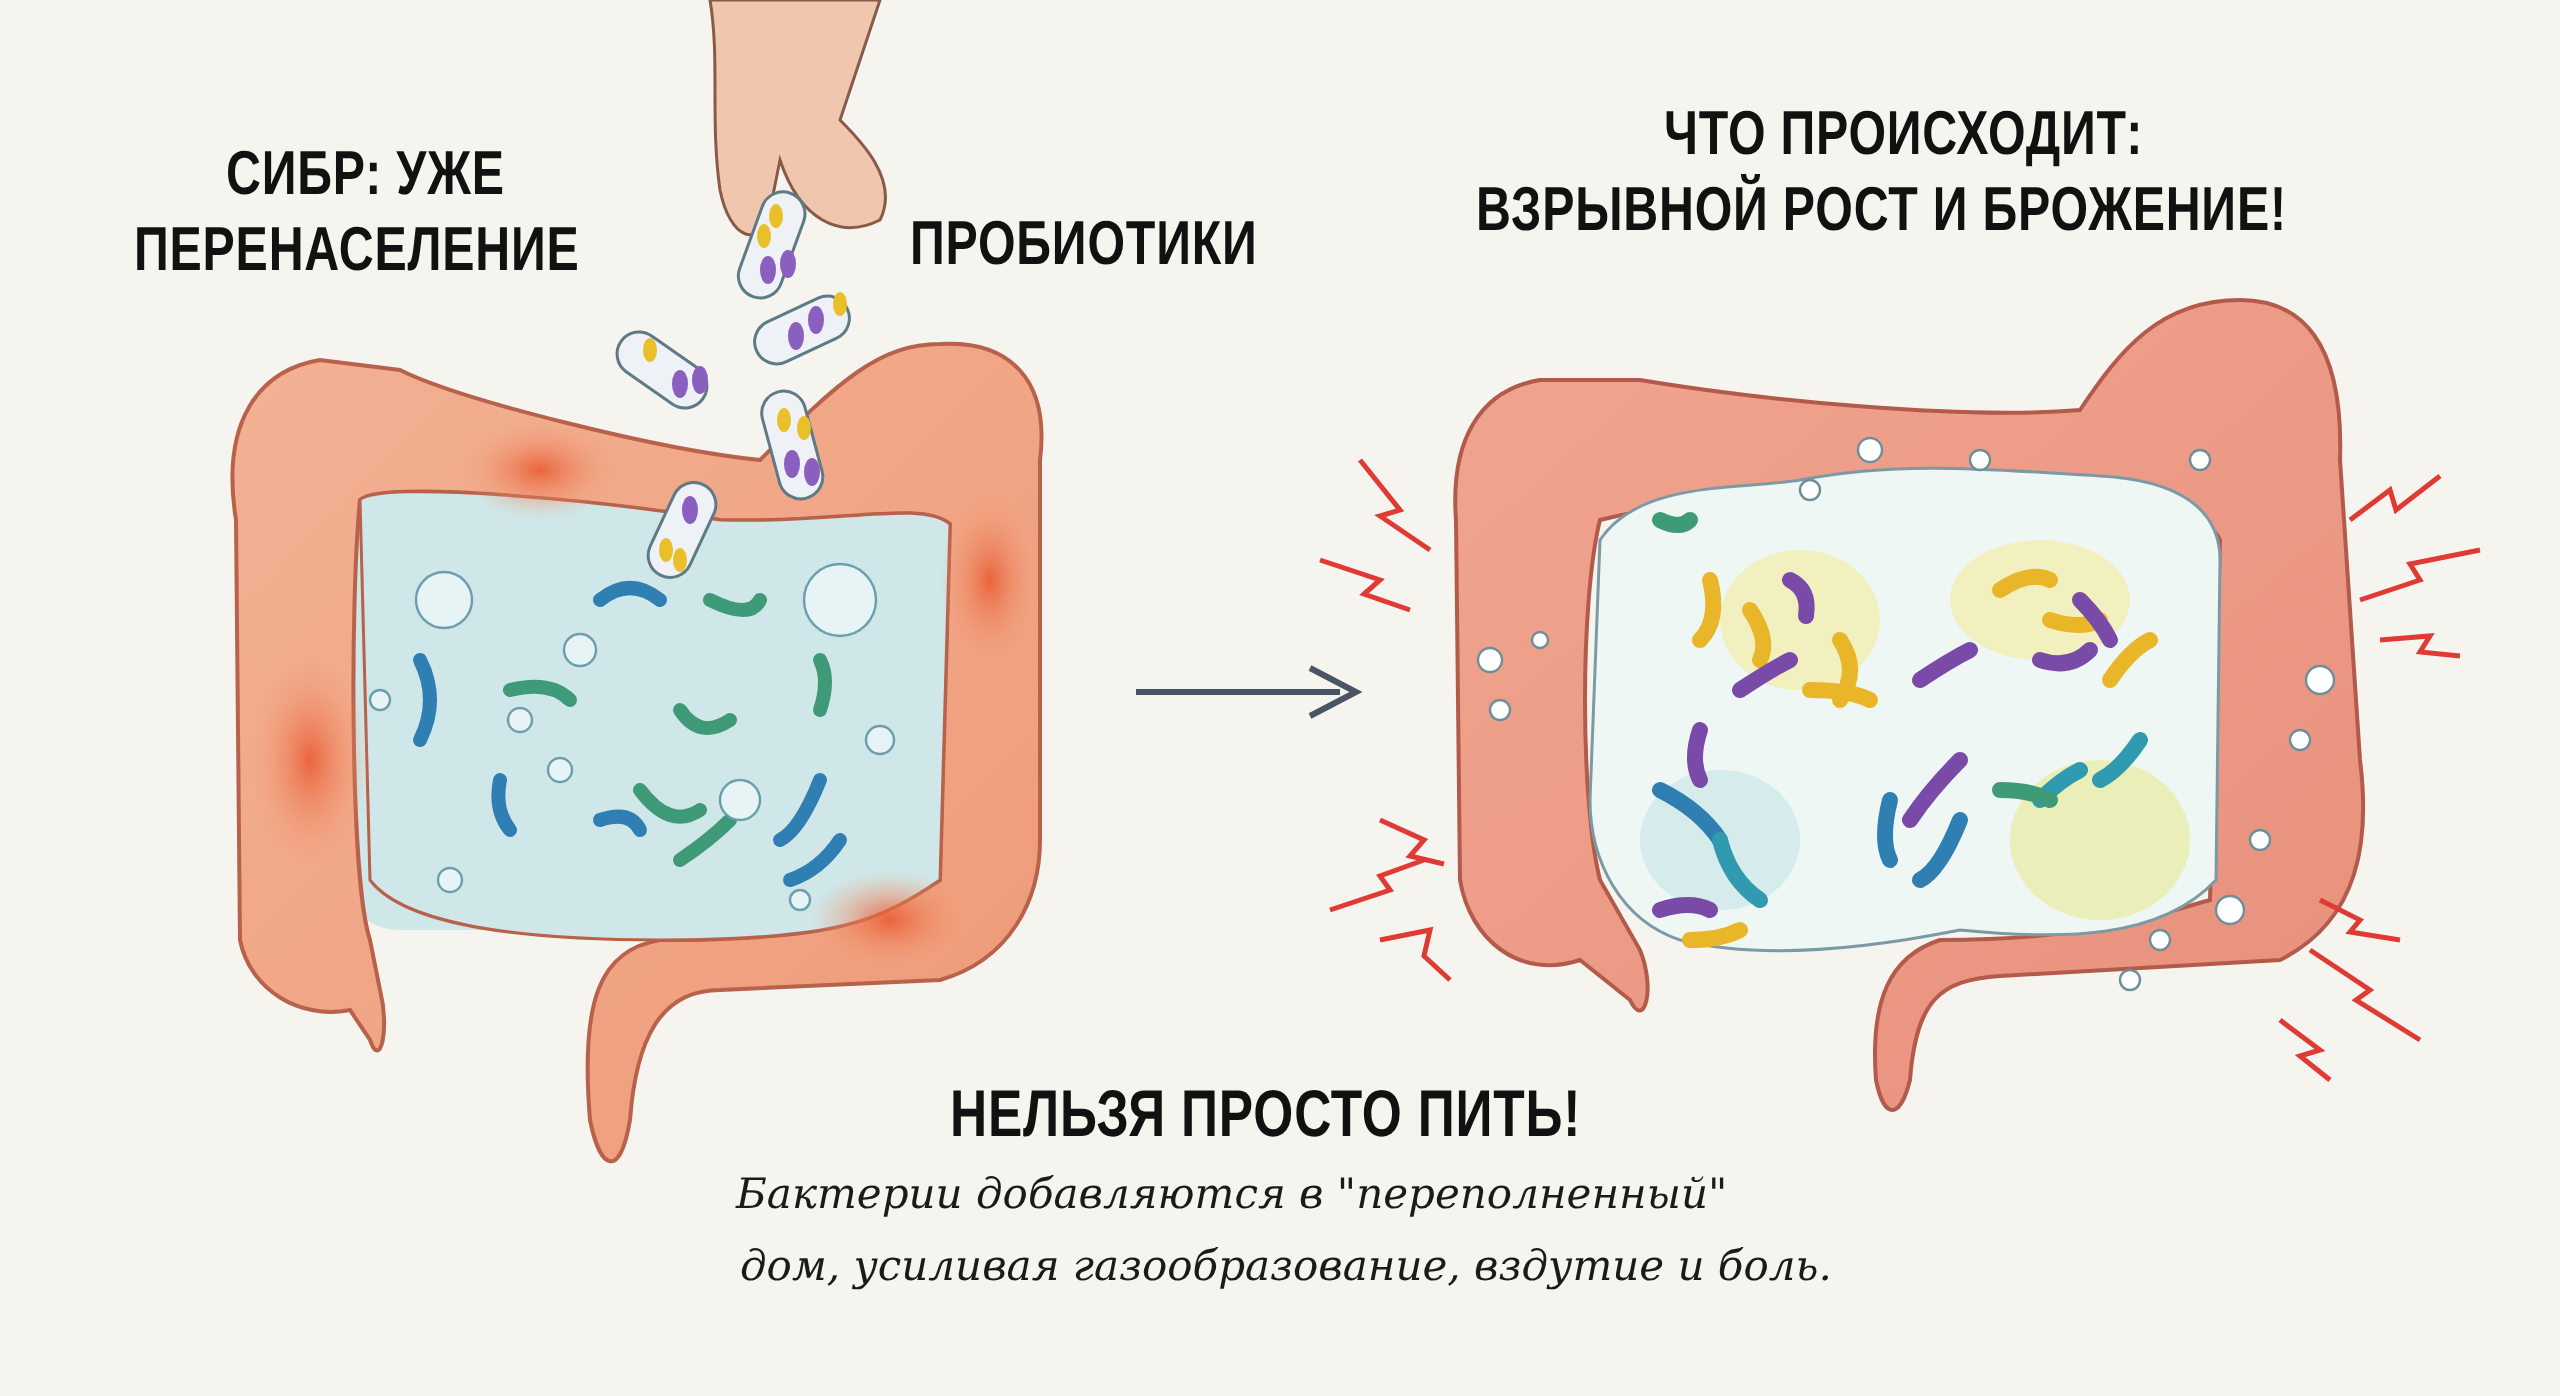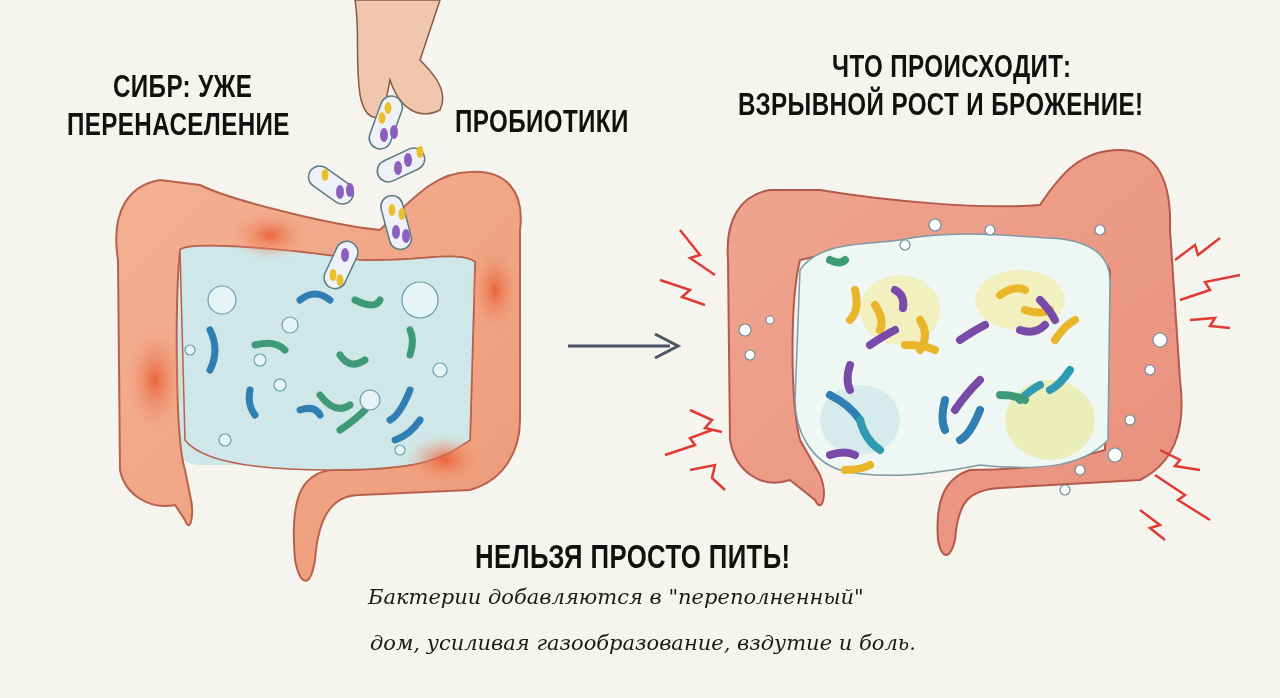--- a/index.html
+++ b/index.html
@@ -199,13 +199,13 @@
 </div>
 <div class="label" style="left:738px;top:86px;font-size:31px;">
   <div>ВЗРЫВНОЙ РОСТ И БРОЖЕНИЕ!</div>
 </div>
 
 <div class="label" style="left:475px;top:537px;font-size:33px;">
   <span>НЕЛЬЗЯ ПРОСТО ПИТЬ!</span>
 </div>
 
 <div class="hand-text" style="left:368px;top:582px;font-size:21px;">Бактерии добавляются в "переполненный"</div>
-<div class="hand-text" style="left:370px;top:618px;font-size:21px;margin-top:10px;">дом, усиливая газообразование, вздутие и боль.</div>
+<div class="hand-text" style="left:370px;top:618px;font-size:21px;">дом, усиливая газообразование, вздутие и боль.</div>
 
 </body></html>

